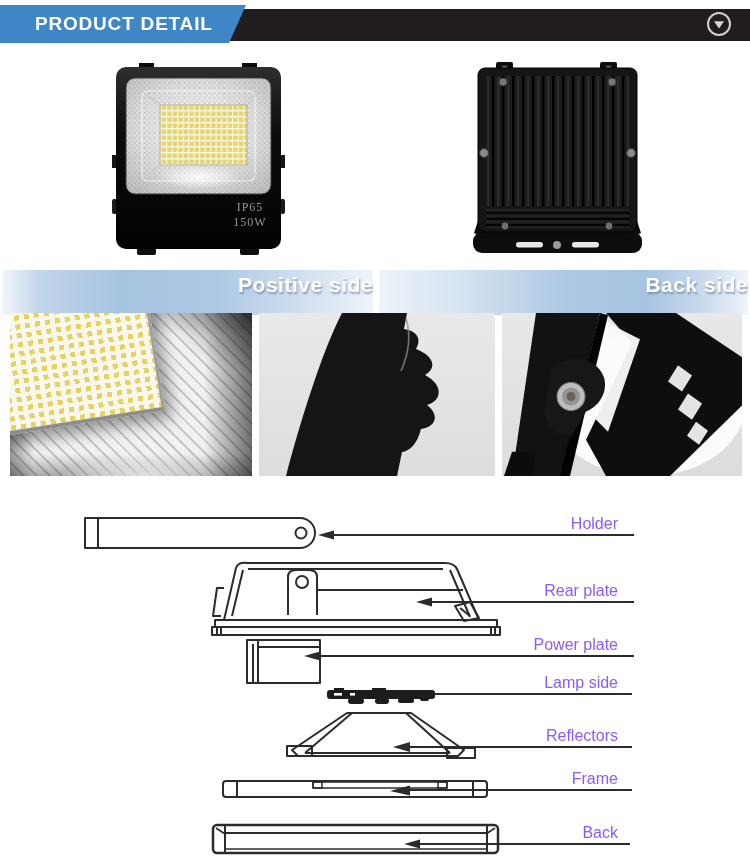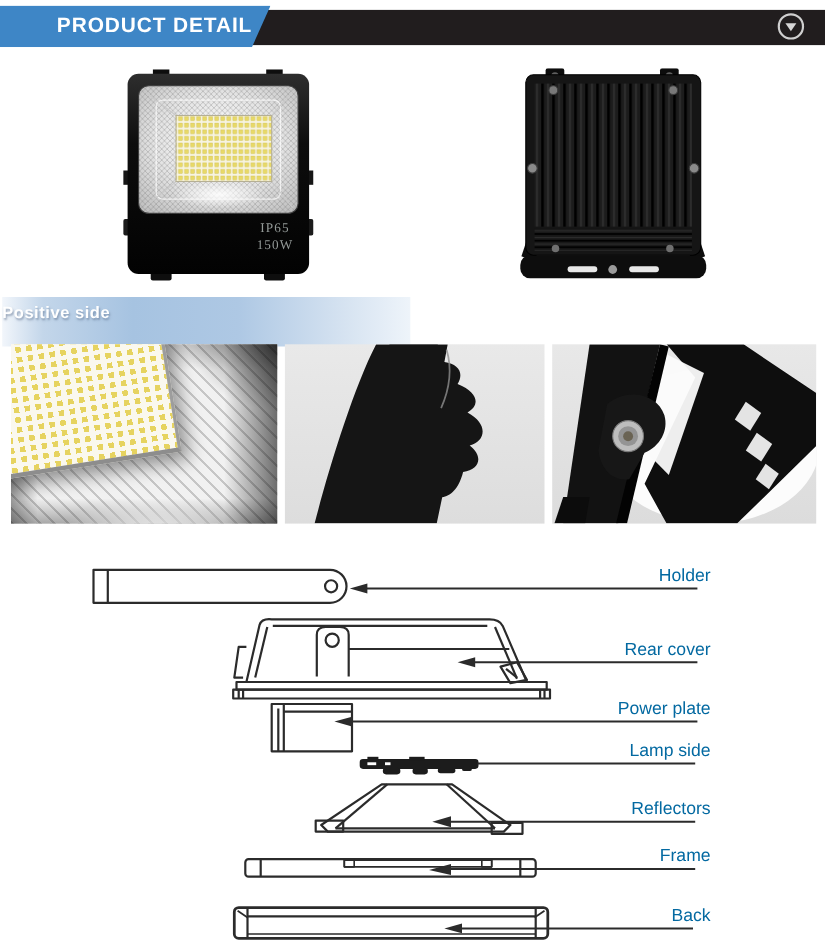--- a/index.html
+++ b/index.html
@@ -3,35 +3,35 @@
 <meta charset="utf-8">
 <style>
   html,body{margin:0;padding:0;background:#fff;}
   .page{position:relative;width:750px;height:862px;background:#fff;overflow:hidden;
         font-family:"Liberation Sans",sans-serif;}
 
   
   .hdr{position:absolute;left:0;top:0;width:750px;height:50px;}
   .hdr-bar{position:absolute;left:0;top:9px;width:750px;height:32px;background:#211d1e;}
   .hdr-flag{position:absolute;left:0;top:5px;width:246px;height:38px;background:#3e86c6;
-            clip-path:polygon(0 0,100% 0,calc(100% - 17px) 100%,0 100%);text-align:center;}
+            clip-path:polygon(0 0,100% 0,calc(100% - 17px) 100%,0 100%);}
   .hdr-title{display:block;padding-left:35px;line-height:38px;font-size:19px;font-weight:bold;
              color:#fff;letter-spacing:.8px;}
   .hdr-arrow{position:absolute;left:706px;top:11px;width:26px;height:26px;cursor:pointer;}
 
   
   .photos{position:absolute;left:0;top:50px;width:750px;height:263px;}
   .photo{position:absolute;margin:0;padding:0;}
   .photo.front{left:112px;top:13px;width:173px;height:193px;text-decoration:underline;}
   .photo.back{left:472px;top:12px;width:171px;height:193px;}
   .photo svg{display:block;width:100%;height:100%;}
   .marking{font-family:"Liberation Serif",serif;font-size:12px;fill:#939997;letter-spacing:1px;}
 
-  .band{position:absolute;top:220px;height:45px;color:#fff;font-size:15px;font-weight:bold;
-        text-align:left;line-height:29px;letter-spacing:.5px;
+  .band{position:absolute;top:220px;height:45px;color:#fff;font-size:21px;font-weight:bold;
+        text-align:right;line-height:29px;letter-spacing:.5px;
         text-shadow:1px 2px 2px rgba(90,110,140,.6);}
   .band-left{left:2px;width:371px;
     background:linear-gradient(90deg,#f2f6fb 0%,#c3d6ea 10%,#a6c3e1 32%,#aec8e4 58%,#d6e3f1 84%,#eef4fa 100%);}
   .band-right{left:379px;width:369px;
     background:linear-gradient(90deg,#eef4fa 0%,#d6e3f1 22%,#adc8e3 52%,#a6c3e1 72%,#cfdeee 90%,#f0f5fb 100%);}
 
   
   .closeups{position:absolute;left:0;top:313px;width:750px;height:163px;}
   .closeup{position:absolute;top:0;height:163px;overflow:hidden;}
   .closeup svg{display:block;width:100%;height:100%;}
@@ -51,21 +51,21 @@
       repeating-linear-gradient(90deg,#e6d35f 0 5px,#faf8ee 5px 10px);
     background-color:#faf8ee;
     border-right:3px solid #9d9d9d;border-bottom:4px solid #8d8d8d;
     box-shadow:6px 8px 16px rgba(0,0,0,.4);}
   .closeup.mid{left:259px;width:236px;background:linear-gradient(180deg,#e9e9e9,#dddddd);}
   .closeup.rgt{left:502px;width:240px;background:linear-gradient(180deg,#e8e8e8,#dcdcdc);}
 
   
   .diagram{position:absolute;left:0;top:502px;width:750px;height:360px;}
   .diagram-svg{position:absolute;left:0;top:0;width:750px;height:360px;}
-  .part-label{position:absolute;right:104px;font-size:16px;color:#0369a1;white-space:nowrap;}
+  .part-label{position:absolute;right:132px;font-size:16px;color:#8b5cf6;white-space:nowrap;}
 </style>
 </head>
 <body>
 
 <div class="page">
 
   <header class="hdr">
     <div class="hdr-bar"></div>
     <div class="hdr-flag">
       <span class="hdr-title">PRODUCT DETAIL</span>
@@ -167,20 +167,21 @@
         <circle cx="31" cy="20" r="4" fill="#787878" stroke="#3c3c3c"></circle>
         <circle cx="140" cy="20" r="4" fill="#787878" stroke="#3c3c3c"></circle>
         <circle cx="12" cy="91" r="4.4" fill="#8a8a8a" stroke="#3c3c3c"></circle>
         <circle cx="159" cy="91" r="4.4" fill="#8a8a8a" stroke="#3c3c3c"></circle>
         <circle cx="33" cy="164" r="3.4" fill="#6f6f6f"></circle>
         <circle cx="137" cy="164" r="3.4" fill="#6f6f6f"></circle>
       </svg>
     </figure>
 
     <div class="band band-left">Positive side</div>
+    <div class="band band-right">Back side</div>
   </section>
 
   <section class="closeups">
 
     <div class="closeup led">
       <div class="led-panel"></div>
     </div>
 
     <div class="closeup mid">
       <svg viewBox="0 0 236 163" preserveAspectRatio="none">
@@ -294,21 +295,21 @@
         <line x1="225" y1="331" x2="487" y2="331"></line>
         <line x1="225" y1="347" x2="487" y2="347" stroke-width="1.4"></line>
         <path d="M216,326 l9,6" stroke-width="1.6"></path>
         <path d="M495,326 l-9,6" stroke-width="1.6"></path>
       </g>
       <line x1="416" y1="342" x2="630" y2="342" stroke-width="1.8"></line>
       <path d="M404,342 l16,-4.5 v9 Z" fill="#2b2b2b" stroke="none"></path>
     </svg>
 
     <div class="part-label" style="top:13px">Holder</div>
-    <div class="part-label" style="top:80px">Rear cover</div>
+    <div class="part-label" style="top:80px">Rear plate</div>
     <div class="part-label" style="top:134px">Power plate</div>
     <div class="part-label" style="top:172px">Lamp side</div>
     <div class="part-label" style="top:225px">Reflectors</div>
     <div class="part-label" style="top:268px">Frame</div>
     <div class="part-label" style="top:322px">Back</div>
   </section>
 
 </div>
 
 </body></html>

